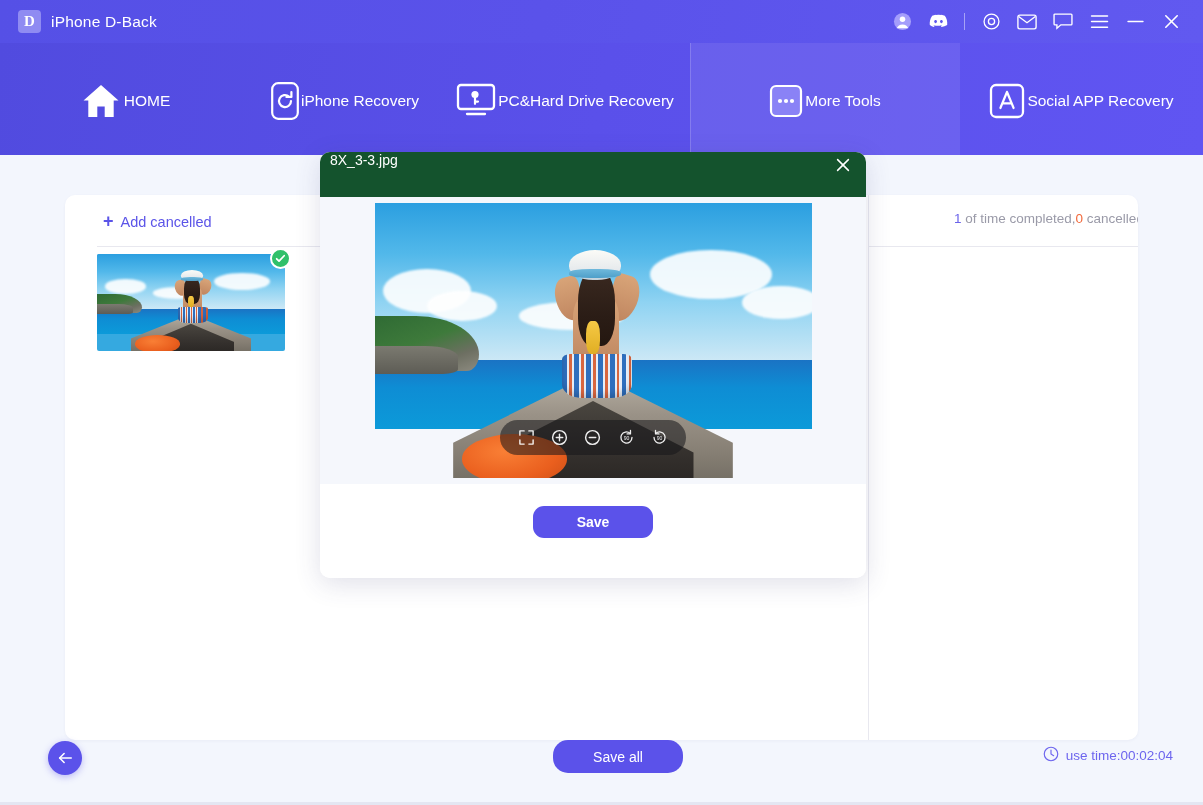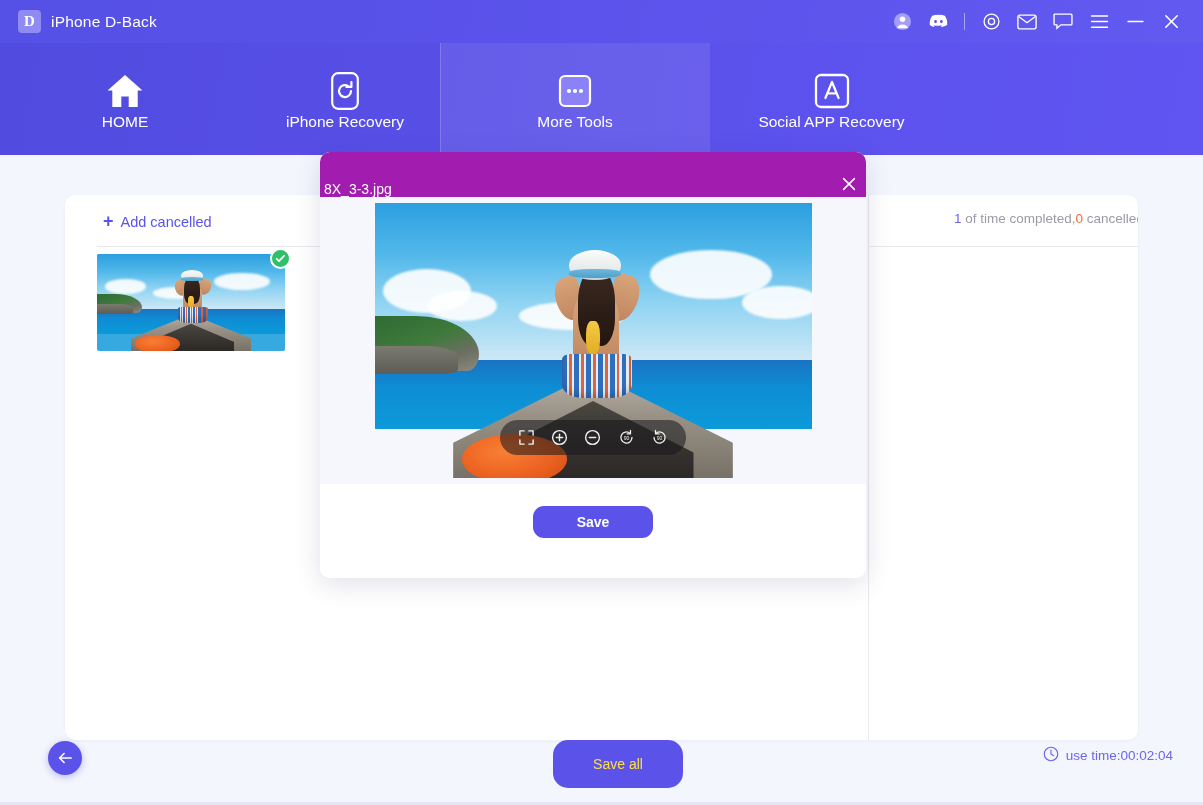--- a/index.html
+++ b/index.html
@@ -83,21 +83,21 @@
     top: 43px; left: 0;
     width: 1203px;
     height: 112px;
     background: linear-gradient(100deg, #514bdf 0%, #5a50ea 50%, #6055f2 100%);
     display: flex;
     align-items: stretch;
   }
   .nav-item {
     position: relative;
     display: flex;
-    flex-direction: column;
+    flex-direction: row;
     align-items: center;
     justify-content: center;
     gap: 2px;
     cursor: pointer;
     padding-top: 4px;
   }
   .nav-item.home      { width: 250px; }
   .nav-item.iphone    { width: 190px; }
   .nav-item.pchd      { width: 250px; }
   .nav-item.social    { width: 243px; }
@@ -222,24 +222,24 @@
     background: #5b52ea;
     display: flex;
     align-items: center;
     justify-content: center;
     cursor: pointer;
     box-shadow: 0 2px 7px rgba(91,82,234,.38);
   }
   .save-all-btn {
     position: absolute;
     left: 553px; top: 0px;
-    width: 130px; height: 48px;
+    width: 130px; height: 33px;
     border-radius: 15px;
     background: #5b52ea;
-    color: #fde047;
+    color: #ffffff;
     font-size: 14px;
     border: none;
     cursor: pointer;
     font-family: "Liberation Sans", sans-serif;
   }
   .use-time {
     position: absolute;
     right: 30px; top: 6px;
     display: flex;
     align-items: center;
@@ -259,24 +259,24 @@
     position: absolute;
     left: 320px; top: 152px;
     width: 546px; height: 426px;
     background: #ffffff;
     border-radius: 10px;
     box-shadow: 0 6px 26px rgba(60,60,120,.16);
     overflow: hidden;
   }
   .modal-header {
     height: 45px;
-    background: #a21caf;
-    display: flex;
-    align-items: flex-end;
-    padding: 0 4px;
+    background: #14532d;
+    display: flex;
+    align-items: flex-start;
+    padding: 0 10px;
   }
   .modal-title {
     color: #ffffff;
     font-size: 14px;
   }
   .modal-close {
     margin-left: auto;
     width: 26px; height: 26px;
     display: flex;
     align-items: center;
@@ -505,20 +505,31 @@
       <div class="nav-ico">
         <svg width="28" height="38" viewBox="0 0 28 38">
             <rect x="1.2" y="1.2" width="25.6" height="35.6" rx="6" fill="none" stroke="#fff" stroke-width="2.2"></rect>
             <path d="M20 19a6 6 0 1 1-2-4.4" fill="none" stroke="#fff" stroke-width="2.2" stroke-linecap="round"></path>
             <path d="M20.4 10v5h-5" fill="none" stroke="#fff" stroke-width="2.2" stroke-linecap="round" stroke-linejoin="round"></path>
           </svg>
       </div>
       <div class="nav-label">iPhone Recovery</div>
     </div>
 
+    <div class="nav-item pchd">
+      <div class="nav-ico">
+        <svg width="40" height="36" viewBox="0 0 40 36">
+            <rect x="2" y="2" width="36" height="24" rx="3" fill="none" stroke="#fff" stroke-width="2.3"></rect>
+            <circle cx="19" cy="11.5" r="3.6" fill="#fff"></circle>
+            <path d="M19 14.6v6.2M19 18.6h3" stroke="#fff" stroke-width="2.2" stroke-linecap="round"></path>
+            <path d="M11 31h18" stroke="#fff" stroke-width="2.3" stroke-linecap="round"></path>
+          </svg>
+      </div>
+      <div class="nav-label">PC&amp;Hard Drive Recovery</div>
+    </div>
 
     <div class="nav-item more">
       <div class="nav-ico">
         <svg width="34" height="34" viewBox="0 0 34 34">
             <rect x="2" y="2" width="30" height="30" rx="5" fill="#8a82f6" stroke="#fff" stroke-width="2.2"></rect>
             <circle cx="11" cy="17" r="2.1" fill="#fff"></circle>
             <circle cx="17" cy="17" r="2.1" fill="#fff"></circle>
             <circle cx="23" cy="17" r="2.1" fill="#fff"></circle>
           </svg>
       </div>

